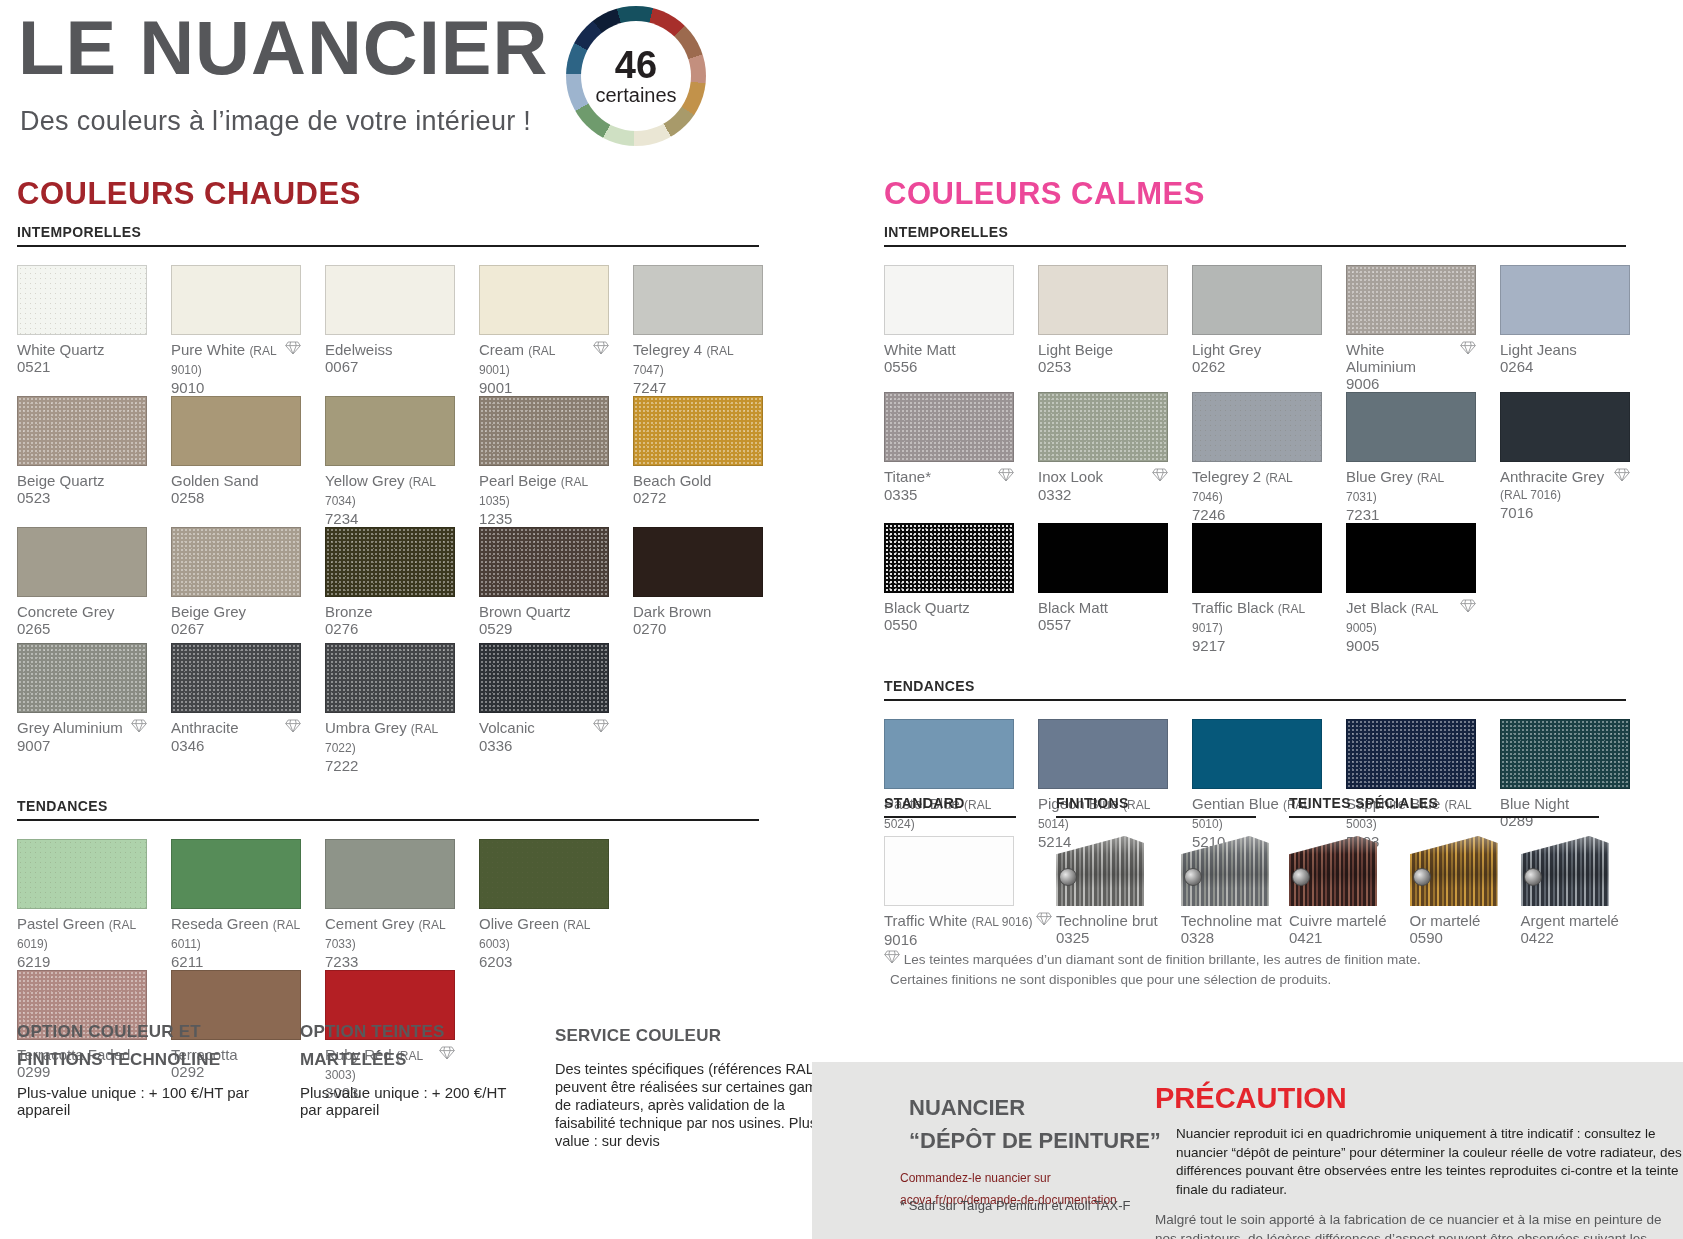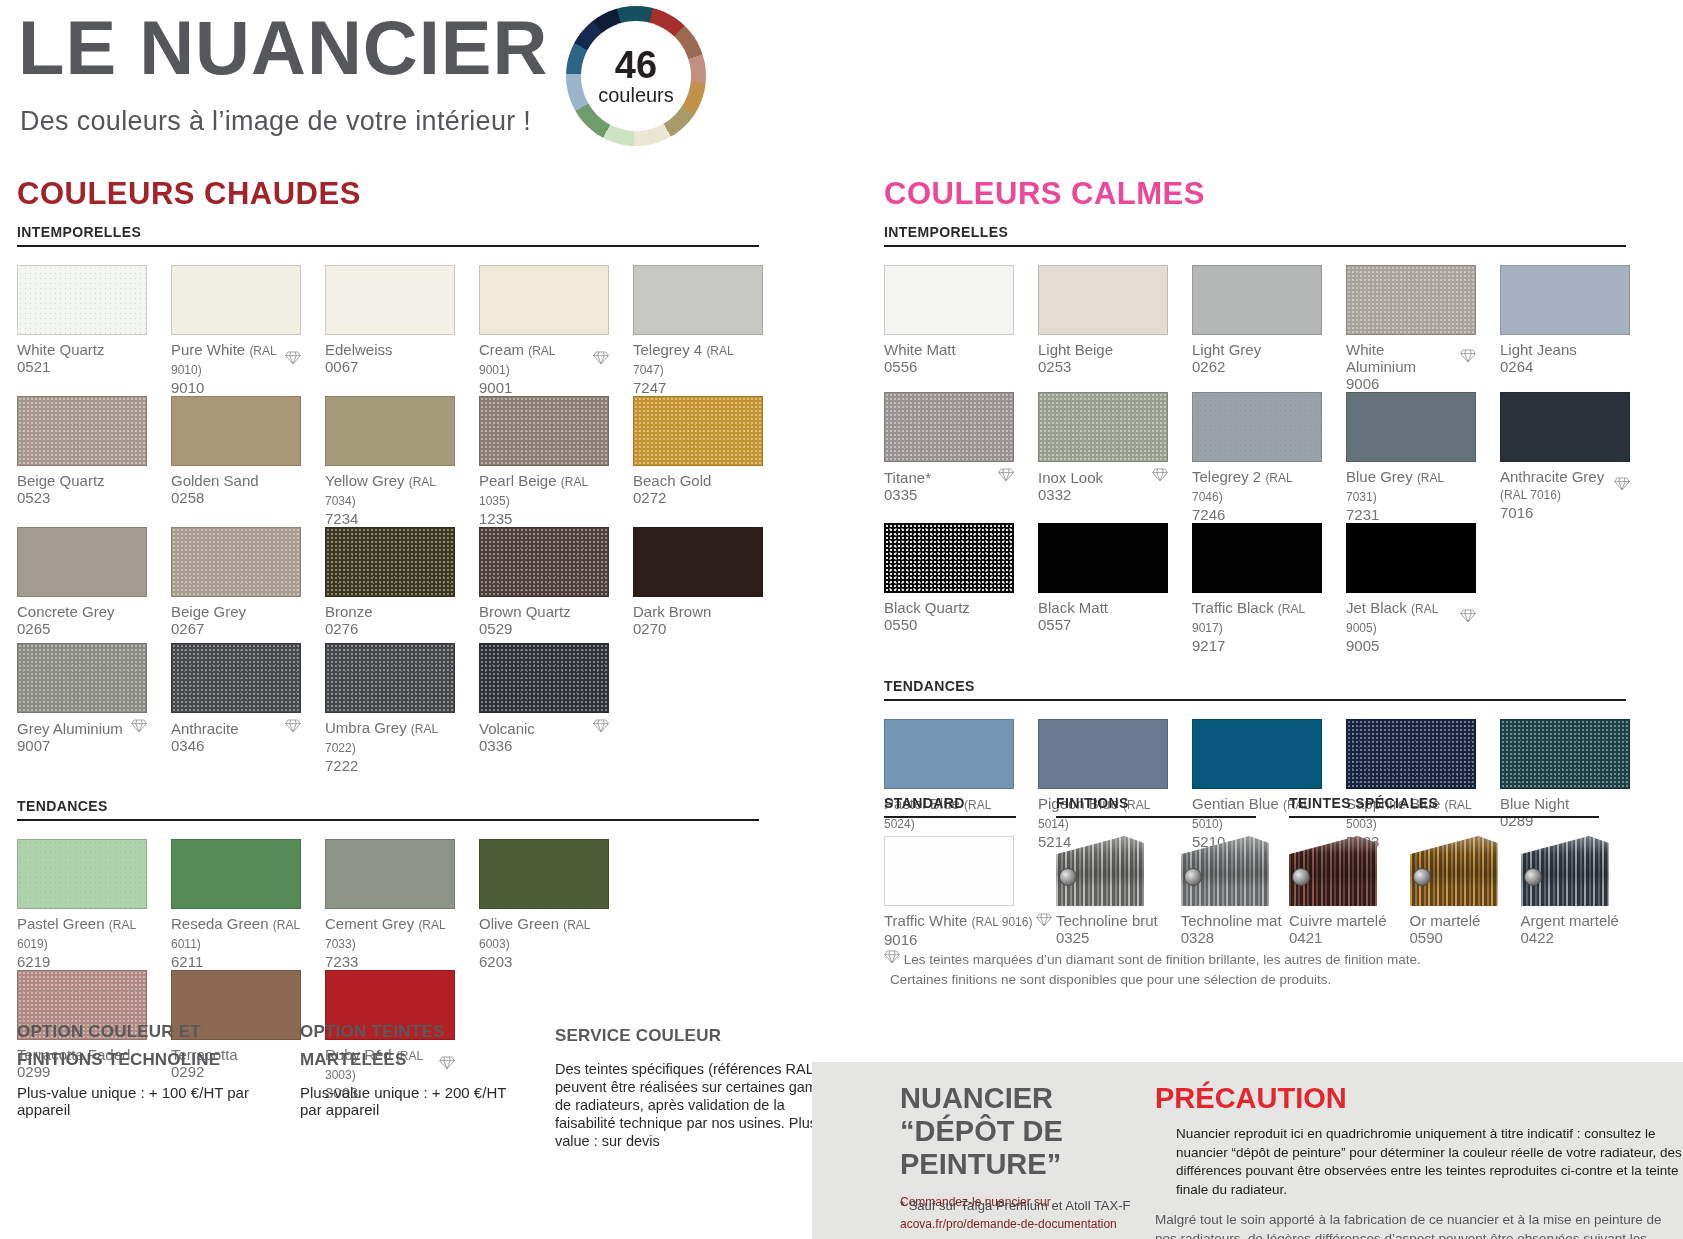--- a/index.html
+++ b/index.html
@@ -21,21 +21,21 @@
   .col-title{font-size:31px;font-weight:700;letter-spacing:.5px;margin:0 0 12px 0;}
   .group-label{font-size:14px;font-weight:700;color:#2b2b2b;letter-spacing:.4px;padding-bottom:5px;border-bottom:2px solid #1c1c1c;}
   .swatch-grid{display:grid;grid-template-columns:repeat(5,130px);column-gap:24px;margin-top:18px;margin-bottom:24px;}
   .cell{min-height:116px;}
   .swatch{width:130px;height:70px;border:1px solid rgba(0,0,0,.16);box-sizing:border-box;position:relative;}
   .sp-soft::after,.sp-strong::after,.sp-faint::after{content:"";position:absolute;inset:0;}
   .sp-soft::after{background-image:radial-gradient(circle,rgba(255,255,255,.5) .6px,transparent 1.1px),radial-gradient(circle,rgba(255,255,255,.28) .5px,transparent 1px);background-size:4px 4px,7px 7px;background-position:0 0,2px 3px;}
   .sp-strong::after{background-image:radial-gradient(circle,rgba(255,255,255,.9) .7px,transparent 1.2px),radial-gradient(circle,rgba(255,255,255,.55) .6px,transparent 1.1px);background-size:4px 4px,6px 6px;background-position:0 0,2px 2px;}
   .sp-faint::after{background-image:radial-gradient(circle,rgba(110,100,80,.22) .5px,transparent 1px);background-size:5px 5px;}
   .lbl{margin-top:6px;}
-  .lrow{display:flex;align-items:center;}
+  .lrow{display:flex;align-items:flex-start;}
   .lname{font-size:15px;color:#707174;line-height:17px;flex:1;}
   .ral{font-size:12px;}
   .dia{margin-left:4px;flex:0 0 auto;}
   .lcode{font-size:15px;color:#707174;line-height:17px;}
   
   #extra-row{position:absolute;left:884px;top:795px;width:760px;height:150px;}
   .xs-block{position:absolute;top:0;}
   .xs-items{display:flex;gap:23px;margin-top:18px;}
   .radiator{width:88px;height:70px;position:relative;
     clip-path:polygon(0 26%,78% 0,100% 10%,100% 100%,0 100%);}
@@ -50,38 +50,38 @@
   .option-block{position:absolute;top:1018px;}
   #option-1{left:17px;width:270px;}
   #option-2{left:300px;width:225px;}
   .option-title{font-size:17px;font-weight:700;color:#58595b;line-height:28px;letter-spacing:.2px;margin:0;}
   .option-note{font-size:15px;color:#2a2a2a;margin-top:10px;}
   #service{position:absolute;left:555px;top:1022px;width:300px;}
   .service-text{font-size:14.5px;color:#2a2a2a;line-height:18px;margin-top:10px;width:290px;}
   
   #grey-box{position:absolute;left:812px;top:1062px;right:0;bottom:0;background:#e5e5e4;}
   #depot{position:absolute;left:900px;top:1082px;width:330px;}
-  .depot-title{font-size:29px;font-weight:700;color:#58595b;line-height:33px;margin:0;}
+  .depot-title{font-size:22px;font-weight:700;color:#58595b;line-height:33px;margin:9px;}
   .depot-text{font-size:12px;color:#7f1d1d;line-height:22px;margin-top:10px;}
   .depot-url{cursor:pointer;}
   .depot-star{position:absolute;left:900px;top:1198px;font-size:13px;color:#4a4b4d;}
   #precaution{position:absolute;left:1155px;top:1082px;width:528px;}
   .precaution-title{font-size:29px;font-weight:700;margin:0 0 10px 0;}
   .precaution-text{font-size:13.5px;color:#1d1d1b;line-height:18.5px;margin-left:21px;}
   .precaution-warning{font-size:13.5px;line-height:18.5px;margin-top:12px;}
 </style>
 </head>
 <body>
 
 <div class="page-title">LE NUANCIER</div>
 <div class="page-subtitle">Des couleurs à l’image de votre intérieur !</div>
 <div class="badge" id="badge-ring" style="background: conic-gradient(rgb(21, 80, 95) 0deg, rgb(21, 80, 95) 14deg, rgb(167, 47, 43) 14deg, rgb(167, 47, 43) 44deg, rgb(156, 106, 78) 44deg, rgb(156, 106, 78) 72deg, rgb(195, 143, 126) 72deg, rgb(195, 143, 126) 96deg, rgb(194, 146, 74) 96deg, rgb(194, 146, 74) 124deg, rgb(168, 154, 106) 124deg, rgb(168, 154, 106) 150deg, rgb(234, 230, 212) 150deg, rgb(234, 230, 212) 182deg, rgb(207, 224, 195) 182deg, rgb(207, 224, 195) 208deg, rgb(111, 155, 109) 208deg, rgb(111, 155, 109) 240deg, rgb(157, 180, 206) 240deg, rgb(157, 180, 206) 272deg, rgb(45, 100, 133) 272deg, rgb(45, 100, 133) 298deg, rgb(21, 41, 78) 298deg, rgb(21, 41, 78) 322deg, rgb(14, 29, 53) 322deg, rgb(14, 29, 53) 344deg, rgb(21, 80, 95) 344deg, rgb(21, 80, 95) 360deg);">
   <div class="badge-inner">
     <div class="badge-count">46</div>
-    <div class="badge-label">couleurs</div>
+    <div class="badge-label">certaines</div>
   </div>
 </div>
 
 <div class="color-col" id="col-warm">
   <h2 class="col-title" style="color: rgb(162, 36, 42);">COULEURS CHAUDES</h2>
   <div id="warm-groups">
       <div class="group-label">INTEMPORELLES</div>
       <div class="swatch-grid">
         <div class="cell">
           <div class="swatch sp-faint" style="background: rgb(243, 245, 240);"></div>

